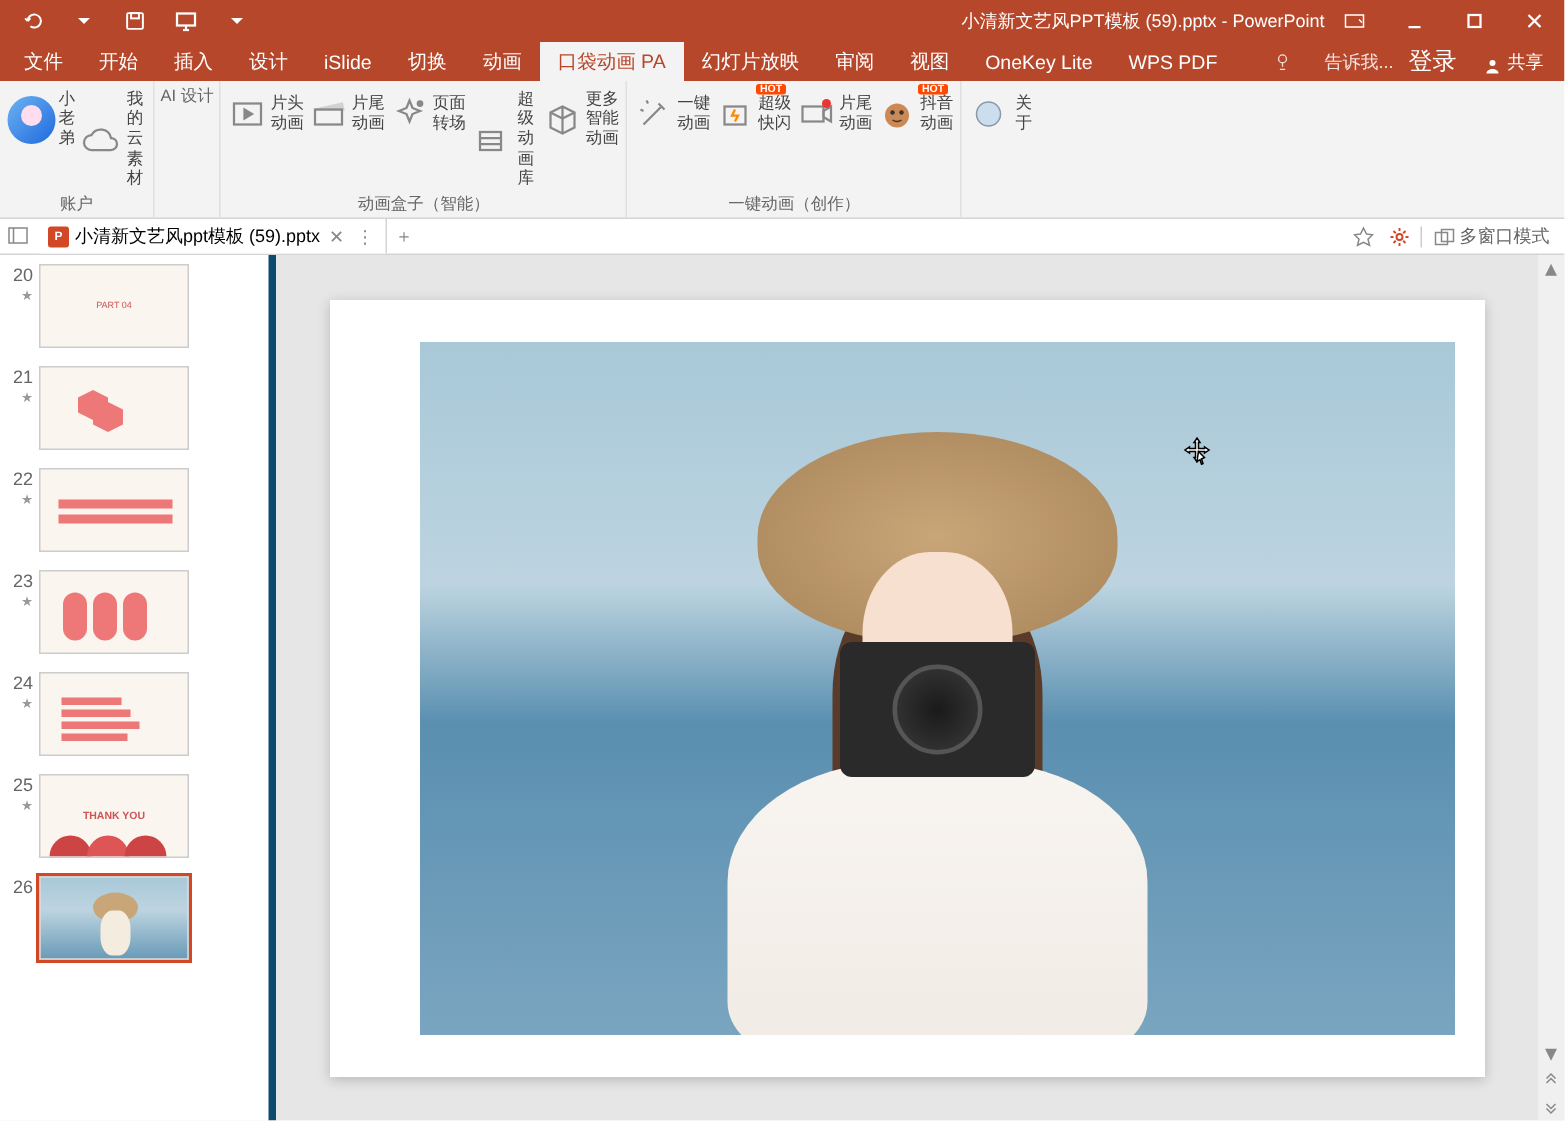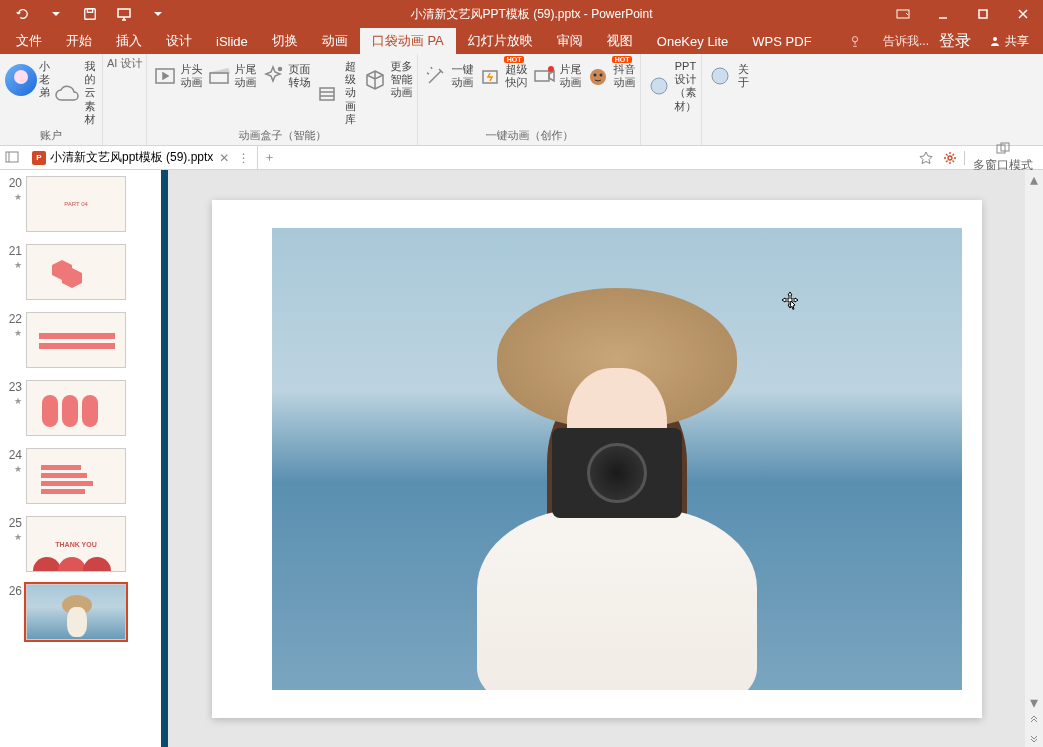--- a/index.html
+++ b/index.html
@@ -2,32 +2,32 @@
 <html><head>
 <meta charset="utf-8">
 <style>
 * { margin: 0; padding: 0; box-sizing: border-box; font-family: "Microsoft YaHei", sans-serif; }
 body { width: 1043px; height: 747px; overflow: hidden; background: #fff; }
 
 
 .titlebar { height: 28px; background: #B7472A; display: flex; align-items: center; color: #fff; font-size: 12px; }
 .titlebar .qat { display: flex; align-items: center; gap: 6px; padding: 0 8px; }
 .titlebar .qat-btn { width: 28px; height: 24px; display: flex; align-items: center; justify-content: center; cursor: pointer; }
-.titlebar .title { flex: 1; text-align: center; font-size: 12px; }
+.titlebar .title { flex: 1; text-align: right; font-size: 12px; }
 .titlebar .win-controls { display: flex; }
 .titlebar .win-btn { width: 40px; height: 28px; display: flex; align-items: center; justify-content: center; cursor: pointer; }
 
 
 .ribbon-tabs { height: 26px; background: #B7472A; display: flex; align-items: stretch; color: #fff; font-size: 13px; padding-left: 4px; }
 .ribbon-tab { padding: 0 12px; display: flex; align-items: center; cursor: pointer; white-space: nowrap; }
 .ribbon-tab.active { background: #F3F3F3; color: #B7472A; }
 .ribbon-right { margin-left: auto; display: flex; align-items: center; gap: 4px; padding-right: 6px; }
 .ribbon-right .tell { display: flex; align-items: center; gap: 21px; opacity: 0.85; font-size: 12px; }
 .ribbon-right .login { font-size: 16px; padding: 0 6px; cursor: pointer; }
-.ribbon-right .share { font-size: 12px; padding: 0 8px; cursor: pointer; display: flex; align-items: center; gap: 4px; }
+.ribbon-right .share { font-size: 12px; padding: 0 8px; cursor: pointer; display: flex; align-items: flex-end; gap: 4px; }
 
 
 .ribbon-body { height: 92px; background: #F3F3F3; border-bottom: 1px solid #d4d4d4; display: flex; }
 .ribbon-group { border-right: 1px solid #e0e0e0; display: flex; flex-direction: column; align-items: center; padding: 2px 4px 0; }
 .ribbon-group-content { flex: 1; display: flex; align-items: flex-start; gap: 2px; padding-top: 2px; }
 .ribbon-group-label { font-size: 11px; color: #666; padding-bottom: 2px; }
 .ribbon-btn { width: 46px; display: flex; flex-direction: row; align-items: center; cursor: pointer; padding: 2px 1px; gap: 2px; }
 .ribbon-btn .icon { width: 32px; height: 32px; display: flex; align-items: center; justify-content: center; }
 .ribbon-btn .label { font-size: 11px; color: #444; text-align: center; line-height: 1.2; }
 .ribbon-btn.wide { width: 52px; }
@@ -37,27 +37,27 @@
 
 .doc-tabs { height: 24px; background: #fff; border-bottom: 1px solid #d4d4d4; display: flex; align-items: center; font-size: 12px; }
 .doc-tab-icon { width: 18px; height: 18px; margin: 0 4px; }
 .doc-tab { display: flex; align-items: center; gap: 4px; padding: 0 6px; height: 100%; border-right: 1px solid #d4d4d4; background: #fff; cursor: pointer; }
 .doc-tab .ppt-icon { width: 14px; height: 14px; background: #d24726; border-radius: 2px; color: #fff; font-size: 8px; display: flex; align-items: center; justify-content: center; font-weight: bold; }
 .doc-tab .close { width: 14px; height: 14px; display: flex; align-items: center; justify-content: center; color: #888; }
 .doc-tab .more { color: #888; padding: 0 2px; }
 .doc-add { width: 22px; display: flex; align-items: center; justify-content: center; color: #888; cursor: pointer; }
 .doc-right { margin-left: auto; display: flex; align-items: center; gap: 4px; padding-right: 6px; color: #666; }
 .doc-right-btn { width: 20px; height: 20px; display: flex; align-items: center; justify-content: center; cursor: pointer; }
-.multiwin { font-size: 12px; cursor: pointer; padding: 0 4px; display: flex; align-items: center; gap: 3px; flex-direction: column; }
+.multiwin { font-size: 12px; cursor: pointer; padding: 0 4px; display: flex; align-items: center; gap: 3px; }
 
 
 .main { display: flex; height: calc(747px - 28px - 26px - 92px - 24px); background: #e6e6e6; }
 
 
-.thumbs { width: 168px; background: #fff; border-right: 7px solid #0c4a6e; overflow-y: scroll; position: relative; }
+.thumbs { width: 184px; background: #fff; border-right: 5px solid #0c4a6e; overflow-y: scroll; position: relative; }
 .thumb-item { display: flex; gap: 4px; padding: 6px 4px; }
 .thumb-num { width: 18px; text-align: right; font-size: 12px; color: #666; display: flex; flex-direction: column; align-items: flex-end; gap: 2px; }
 .thumb-star { font-size: 9px; color: #999; }
 .thumb-img { width: 100px; height: 56px; border: 1px solid #ccc; background: #faf5ef; position: relative; overflow: hidden; }
 .thumb-item.selected .thumb-img { outline: 2px solid #d24726; }
 
 
 .canvas-wrap { flex: 1; display: flex; align-items: center; justify-content: center; position: relative; background: #e6e6e6; overflow: auto; }
 .slide { width: 770px; height: 518px; background: #fff; box-shadow: 0 2px 8px rgba(0,0,0,0.2); position: relative; }
 .slide-img { position: absolute; left: 60px; top: 28px; width: 690px; height: 462px; background: linear-gradient(180deg,#a8c8d8 0%,#bdd4e0 35%,#5a8fb0 55%,#7aa5c0 100%); overflow: hidden; }
@@ -291,34 +291,20 @@
               <circle cx="16" cy="12" r="1.5" fill="#333"></circle>
               <path d="M10 17q3 2 6 0" stroke="#333" fill="none"></path>
             </svg>
           </div>
         <div class="label">抖音动画</div>
       </div>
     </div>
     <div class="ribbon-group-label">一键动画（创作）</div>
   </div>
 
-  <div class="ribbon-group">
-    <div class="ribbon-group-content">
-      <div class="ribbon-btn wide">
-        <div class="icon">
-            <svg width="26" height="26" viewBox="0 0 26 26">
-              <circle cx="13" cy="13" r="8" fill="#cde" stroke="#89a"></circle>
-            </svg>
-          </div>
-        <div class="label" style="white-space:pre-line">PPT设计
-（素材）</div>
-      </div>
-    </div>
-    <div class="ribbon-group-label"></div>
-  </div>
 
   <div class="ribbon-group" style="border-right:none">
     <div class="ribbon-group-content">
       <div class="ribbon-btn">
         <div class="icon">
             <svg width="26" height="26" viewBox="0 0 26 26">
               <circle cx="13" cy="13" r="8" fill="#cde" stroke="#89a"></circle>
             </svg>
           </div>
         <div class="label">关于</div>

